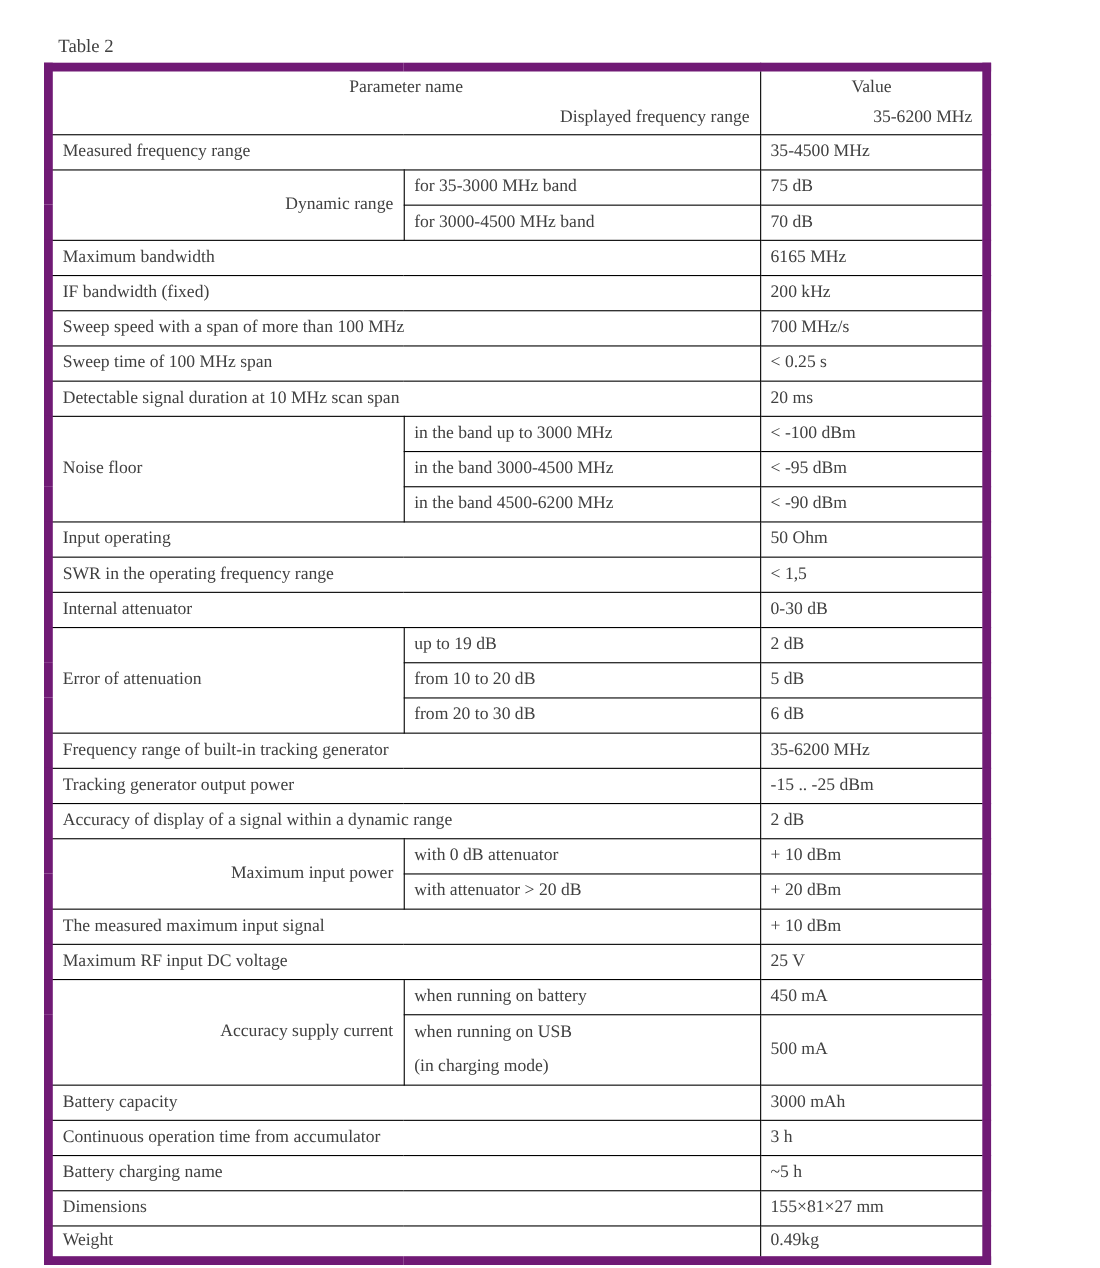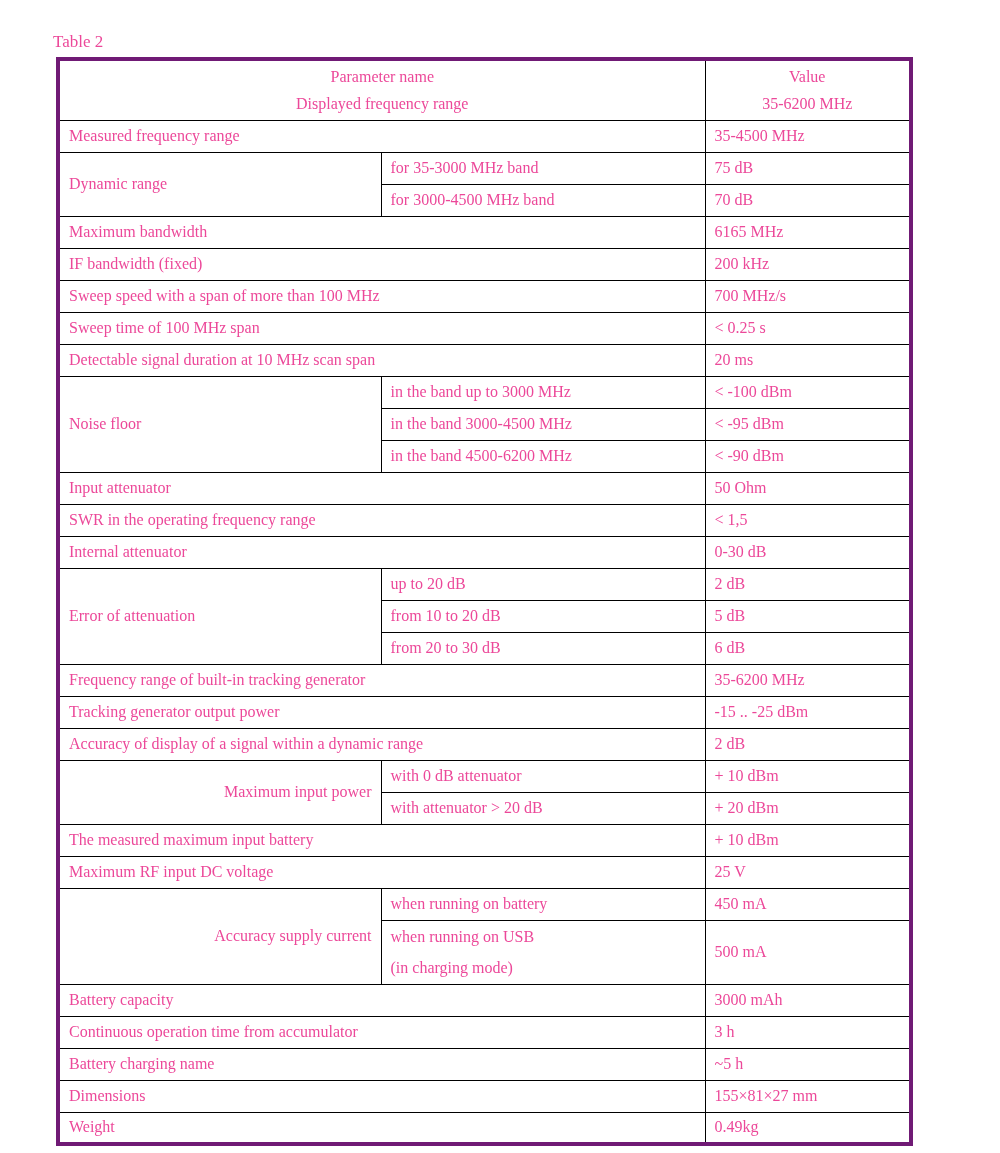--- a/index.html
+++ b/index.html
@@ -6,58 +6,58 @@
     margin: 0;
     padding: 0;
     background: #ffffff;
   }
   .page {
     position: relative;
     width: 1000px;
     height: 1153px;
     background: #ffffff;
     font-family: "Liberation Serif", "DejaVu Serif", serif;
-    color: #ec4899;
+    color: #404040;
   }
   .caption {
     position: absolute;
     left: 53px;
     top: 31px;
     font-size: 17px;
     line-height: 22px;
   }
   table.specs {
     position: absolute;
-    left: 56px;
+    left: 40px;
     top: 57px;
     width: 853px;
     border-collapse: collapse;
     table-layout: fixed;
-    border: 4px solid #701a75;
+    border: 8px solid #701a75;
     font-size: 16px;
   }
   table.specs td {
     border: 1px solid #000000;
     padding: 2px 9px;
     vertical-align: middle;
     line-height: 20px;
     overflow: hidden;
   }
   tr.r-std  { height: 32px; }
   tr.r-hdr  { height: 61px; }
   tr.r-tall { height: 64px; }
   td.hdr-cell { vertical-align: top; padding-top: 6px; }
   .hdr-line { text-align: center; }
-  .sub-line { text-align: center; margin-top: 7px; }
+  .sub-line { text-align: right; margin-top: 7px; }
   td.group-center {
     text-align: left;
     vertical-align: middle;
   }
   td.group-center-top {
-    text-align: left;
+    text-align: right;
     vertical-align: top;
     padding-top: 7px;
   }
   td.group-left-top {
     text-align: right;
     vertical-align: top;
     padding-top: 7px;
   }
   td.top-align { vertical-align: top; padding-top: 7px; }
   .second-para { margin-top: 11px; }
@@ -132,35 +132,35 @@
       <tr class="r-std">
         <td>in the band 3000-4500 MHz</td>
         <td>&lt; -95 dBm</td>
       </tr>
       <tr class="r-std">
         <td>in the band 4500-6200 MHz</td>
         <td>&lt; -90 dBm</td>
       </tr>
 
       <tr class="r-std">
-        <td colspan="2">Input attenuator</td>
+        <td colspan="2">Input operating</td>
         <td>50 Ohm</td>
       </tr>
       <tr class="r-std">
         <td colspan="2">SWR in the operating frequency range</td>
         <td>&lt; 1,5</td>
       </tr>
       <tr class="r-std">
         <td colspan="2">Internal attenuator</td>
         <td>0-30 dB</td>
       </tr>
 
       <tr class="r-std">
         <td rowspan="3" class="group-center">Error of attenuation</td>
-        <td>up to 20 dB</td>
+        <td>up to 19 dB</td>
         <td>2 dB</td>
       </tr>
       <tr class="r-std">
         <td>from 10 to 20 dB</td>
         <td>5 dB</td>
       </tr>
       <tr class="r-std">
         <td>from 20 to 30 dB</td>
         <td>6 dB</td>
       </tr>
@@ -182,21 +182,21 @@
         <td rowspan="2" class="group-left-top">Maximum input power</td>
         <td>with 0 dB attenuator</td>
         <td>+ 10 dBm</td>
       </tr>
       <tr class="r-std">
         <td>with attenuator &gt; 20 dB</td>
         <td>+ 20 dBm</td>
       </tr>
 
       <tr class="r-std">
-        <td colspan="2">The measured maximum input battery</td>
+        <td colspan="2">The measured maximum input signal</td>
         <td>+ 10 dBm</td>
       </tr>
       <tr class="r-std">
         <td colspan="2">Maximum RF input DC voltage</td>
         <td>25 V</td>
       </tr>
 
       <tr class="r-std">
         <td rowspan="2" class="group-left-top">Accuracy supply current</td>
         <td>when running on battery</td>

